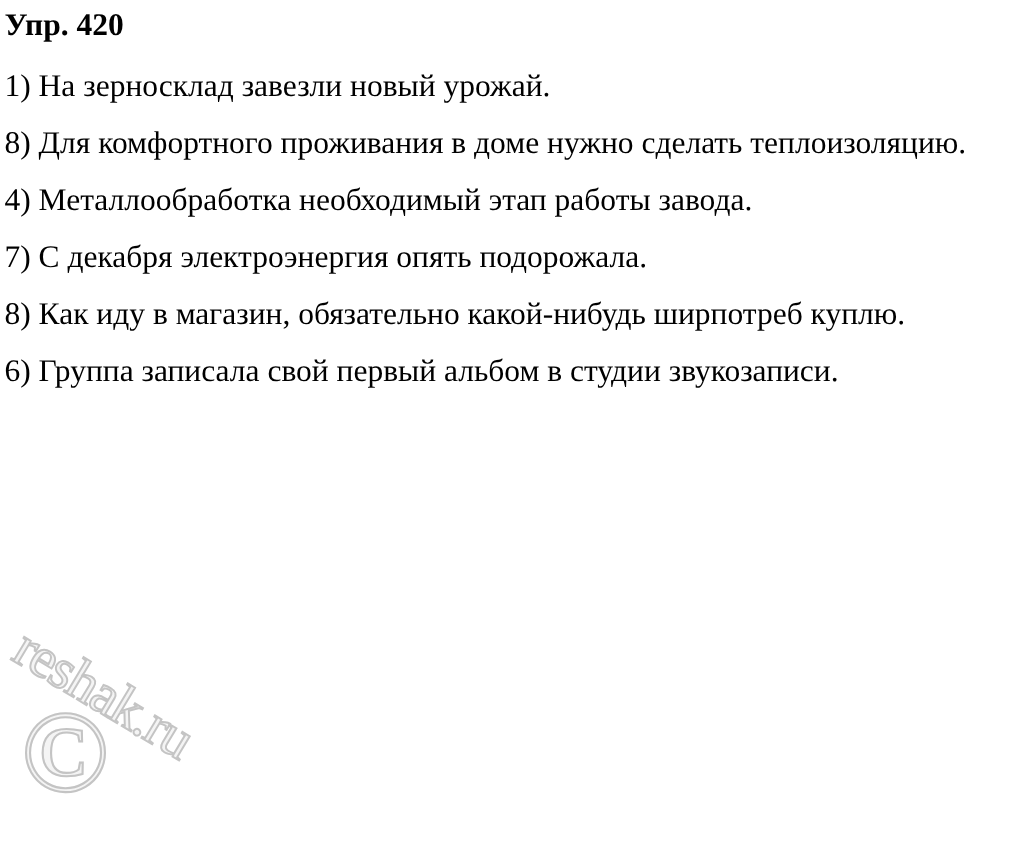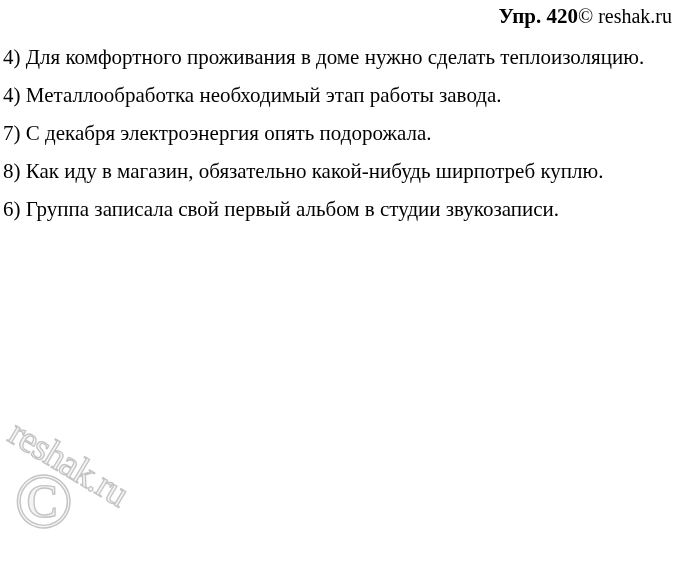--- a/index.html
+++ b/index.html
@@ -15,25 +15,24 @@
     font-family: "Liberation Serif", serif;
     color: #000000;
     overflow: hidden;
   }
   .content {
     position: relative;
     z-index: 1;
   }
   header.doc-header {
     display: flex;
-    justify-content: flex-end;
+    justify-content: space-between;
     align-items: baseline;
     padding: 2px 7px 0 3px;
     line-height: 28px;
-    margin-left: 21px;
   }
   .exercise-title {
     font-weight: bold;
     font-size: 21px;
   }
   .copyright-note {
     font-size: 20px;
   }
   main.solution {
     padding: 8px 5px 0 3px;
@@ -84,25 +83,25 @@
 <div class="page">
 
   <div class="watermark" aria-hidden="true">
     <span class="wm-copy">©</span>
     <span class="wm-text">reshak.ru</span>
   </div>
 
   <div class="content">
     <header class="doc-header">
       <span class="exercise-title">Упр. 420</span>
-      <span class="copyright-note">© reshak.ru</span>
     </header>
 
     <main class="solution">
-      <p>4) Для комфортного проживания в доме нужно сделать теплоизоляцию.</p>
+      <p>1) На зерносклад завезли новый урожай.</p>
+      <p>8) Для комфортного проживания в доме нужно сделать теплоизоляцию.</p>
       <p>4) Металлообработка необходимый этап работы завода.</p>
       <p>7) С декабря электроэнергия опять подорожала.</p>
       <p>8) Как иду в магазин, обязательно какой-нибудь ширпотреб куплю.</p>
       <p>6) Группа записала свой первый альбом в студии звукозаписи.</p>
     </main>
   </div>
 
 </div>
 
 </body></html>

